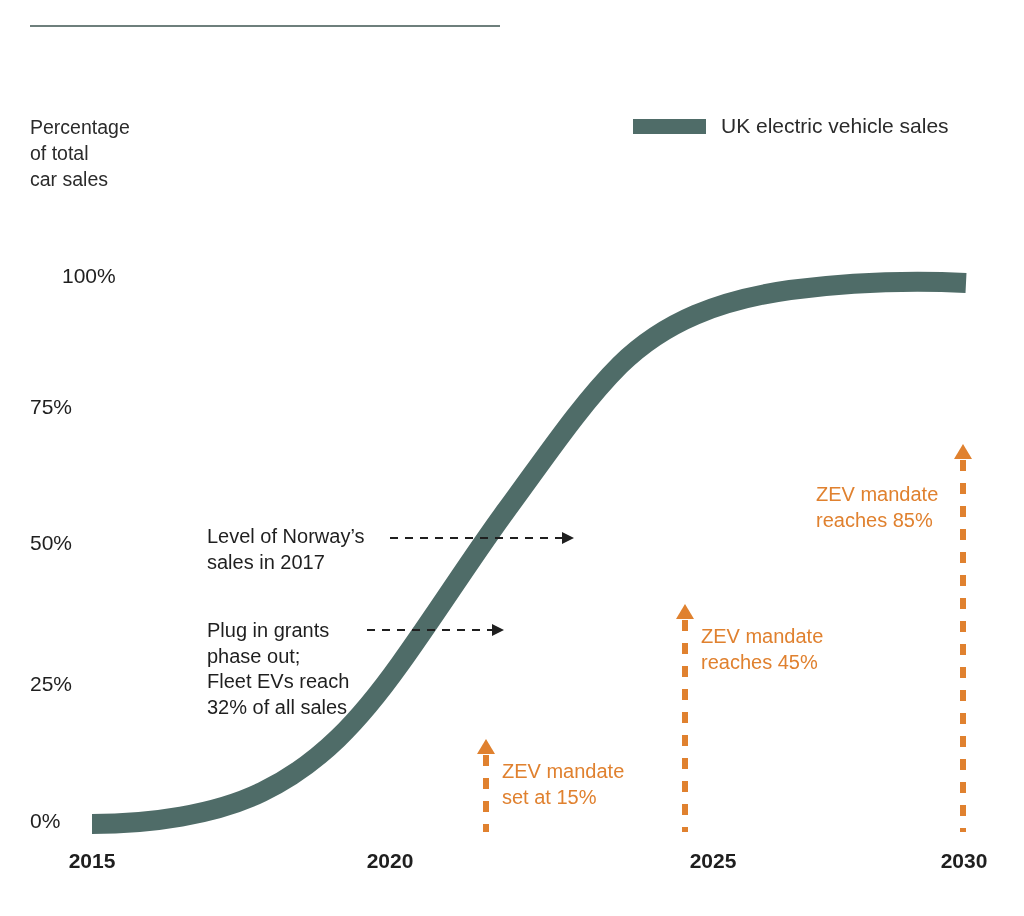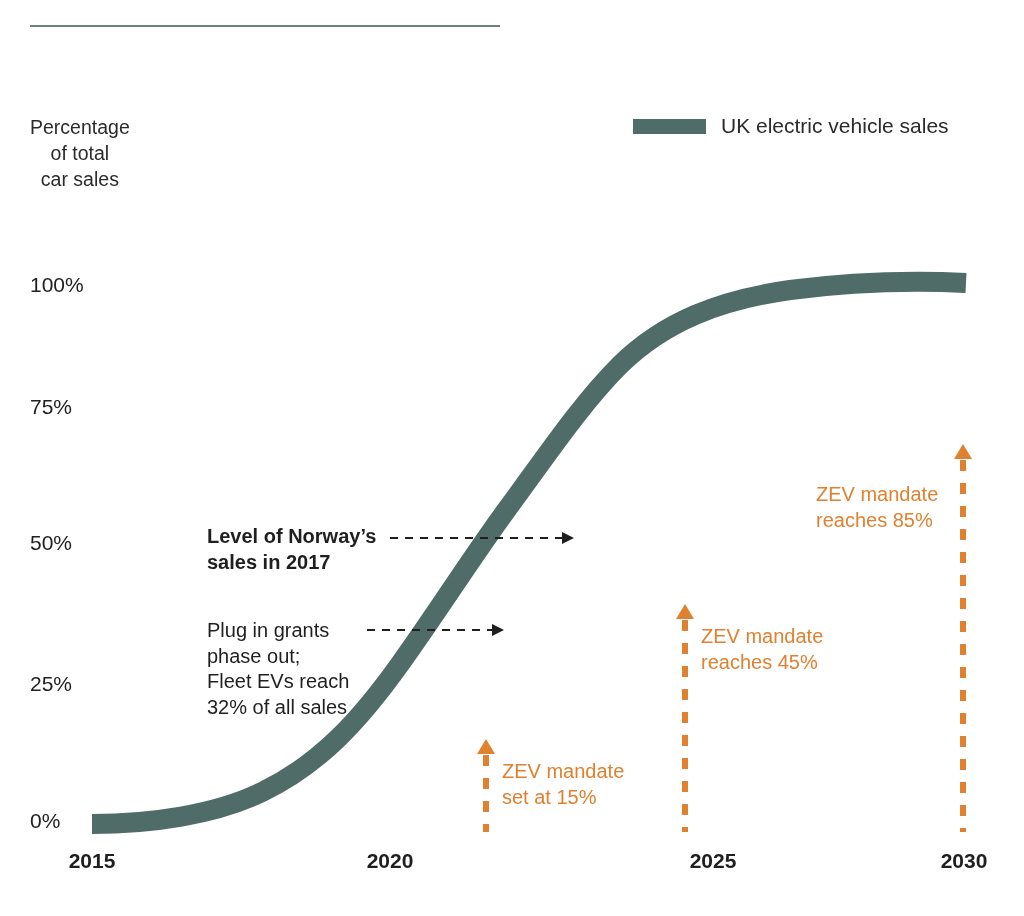--- a/index.html
+++ b/index.html
@@ -41,21 +41,21 @@
 
   .axis-caption {
     position: absolute;
     left: 30px;
     top: 114px;
     font-size: 19.5px;
     line-height: 26px;
     color: #2b2b2b;
     font-weight: 500;
   }
-  .axis-caption div { white-space: nowrap; text-align: center; }
+  .axis-caption div { white-space: nowrap; }
 
   .legend {
     position: absolute;
     left: 633px;
     top: 114px;
     display: flex;
     align-items: center;
     gap: 15px;
   }
   .legend-swatch {
@@ -128,21 +128,21 @@
     <div>of total</div>
     <div>car sales</div>
   </div>
 
   <div class="legend">
     <div class="legend-swatch"></div>
     <div class="legend-label">UK electric vehicle sales</div>
   </div>
 
   <div id="ytick-layer">
-      <div class="ytick" style="top: 273px;">100%</div>
+      <div class="ytick" style="top: 264px; margin-left: 32px;">100%</div>
       <div class="ytick" style="top: 395px; text-align: center;">75%</div>
       <div class="ytick" style="top: 531px;">50%</div>
       <div class="ytick" style="top: 672px;">25%</div>
       <div class="ytick" style="top: 809px;">0%</div>
     </div>
   <div id="xtick-layer">
       <div class="xtick" style="left: 92px;">2015</div>
       <div class="xtick" style="left: 390px;">2020</div>
       <div class="xtick" style="left: 713px;">2025</div>
       <div class="xtick" style="left: 964px;">2030</div>
@@ -178,21 +178,21 @@
           <polygon points="676,619 685,604 694,619" fill="#e0812f"></polygon>
         </g>
         <g>
           <line x1="963" y1="460" x2="963" y2="832" stroke="#e0812f" stroke-width="6" stroke-dasharray="11 12"></line>
           <polygon points="954,459 963,444 972,459" fill="#e0812f"></polygon>
         </g>
       </g>
   </svg>
 
   <div id="callout-layer">
-      <div class="callout" style="left: 207px; top: 524px; font-weight: bold;">
+      <div class="callout" style="left: 207px; top: 524px;">
         <div>Level of Norway’s</div>
         <div>sales in 2017</div>
       </div>
       <div class="callout" style="left: 207px; top: 618px;">
         <div>Plug in grants</div>
         <div>phase out;</div>
         <div>Fleet EVs reach</div>
         <div>32% of all sales</div>
       </div>
     </div>

